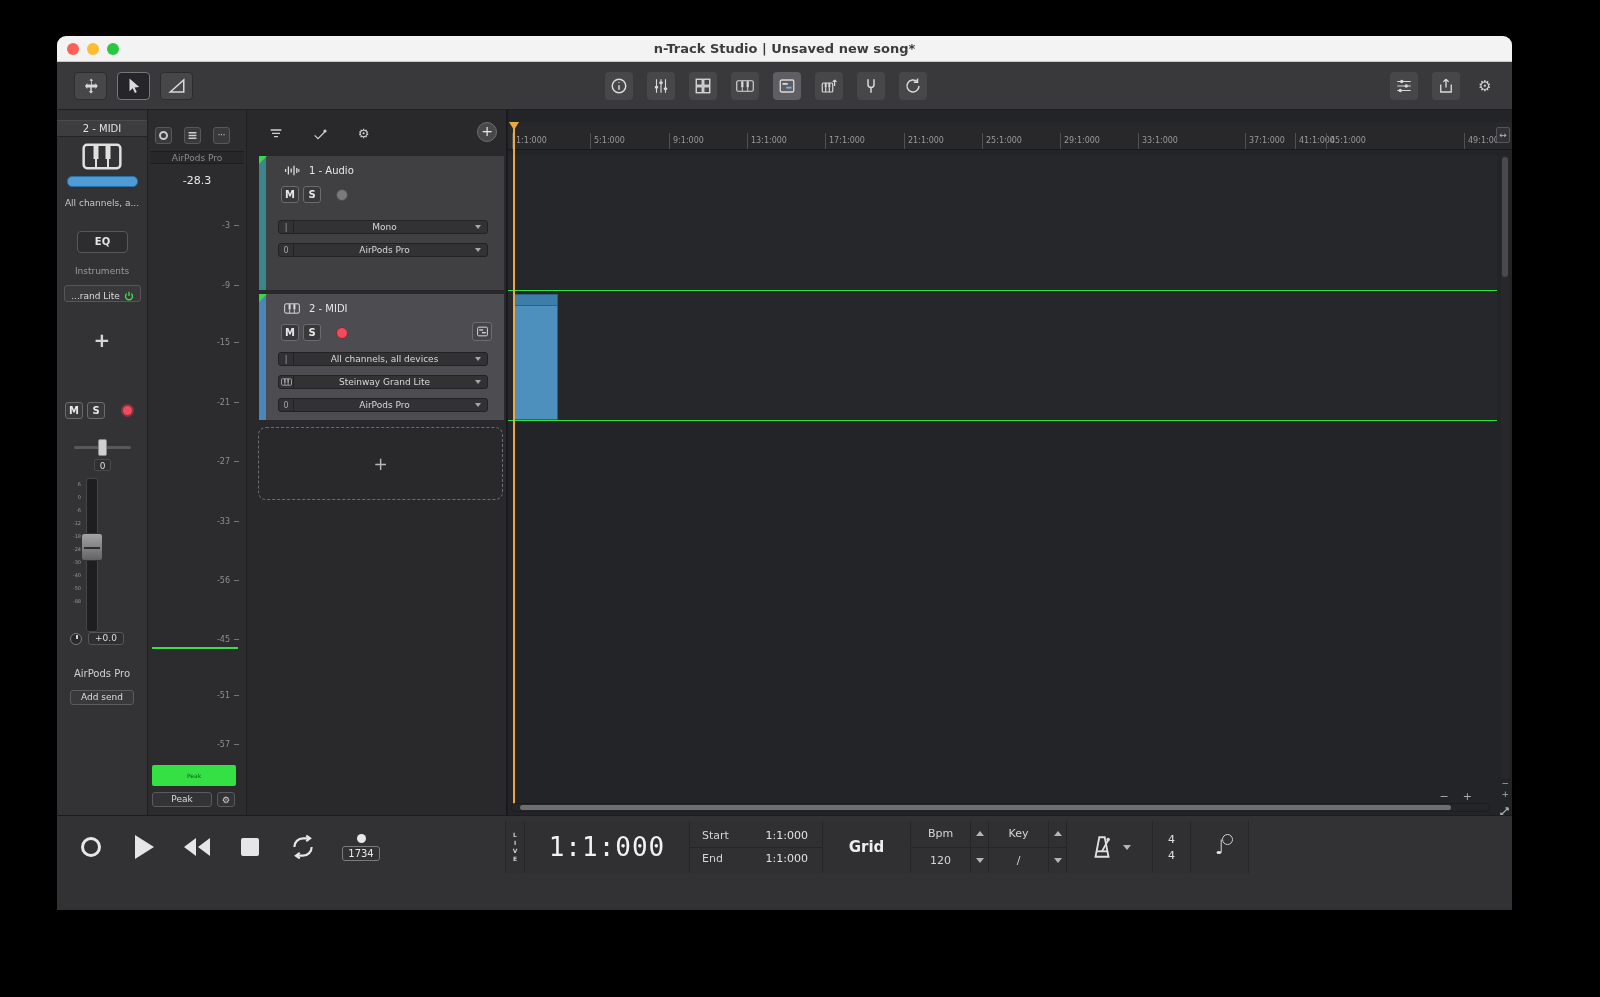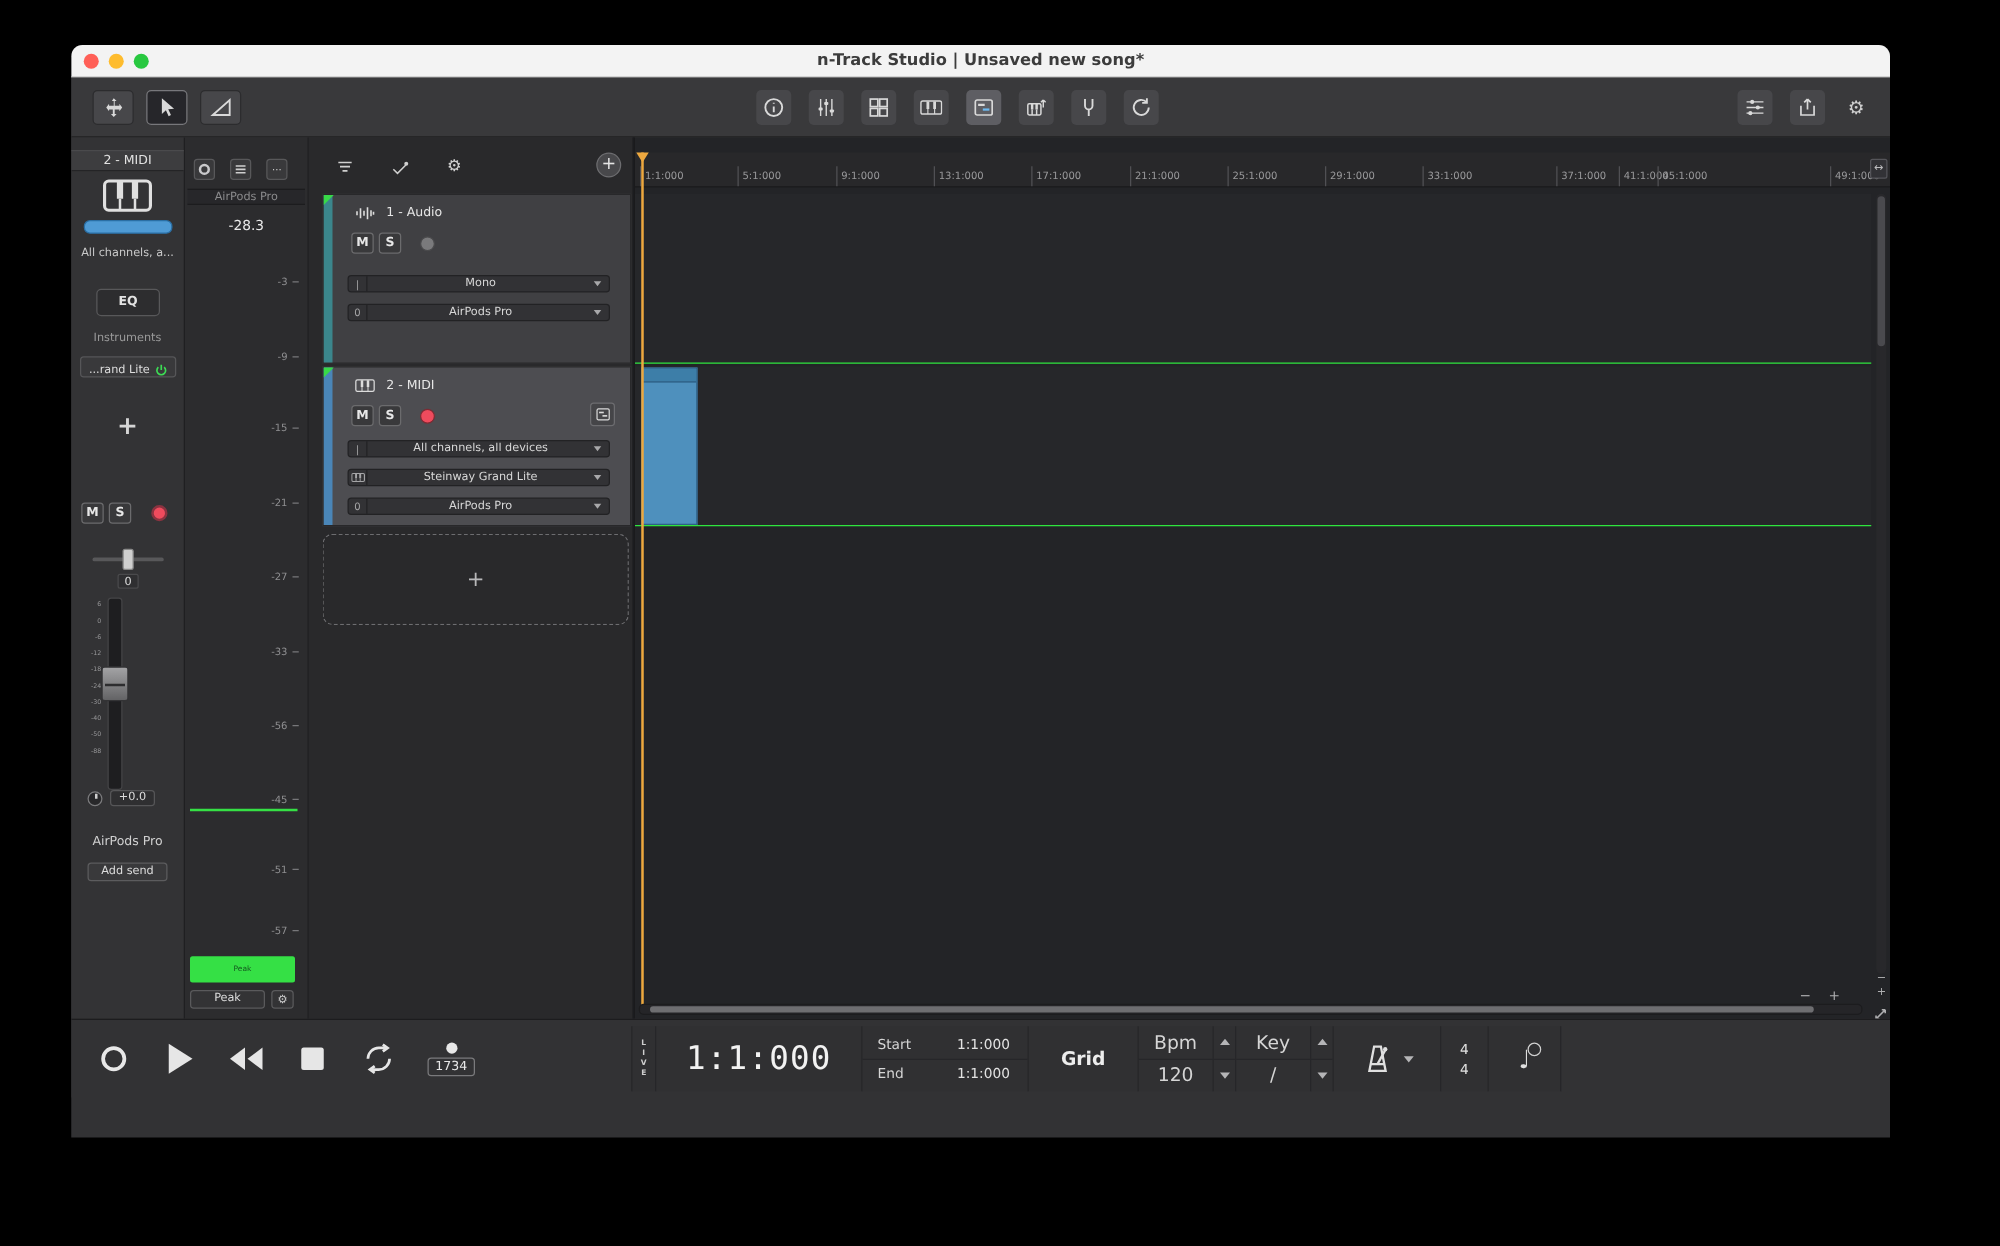--- a/index.html
+++ b/index.html
@@ -167,21 +167,21 @@
 .bigtime{font-family:"DejaVu Sans Mono",monospace;font-size:26px;color:#f2f2f2;letter-spacing:1px;}
 .sec-se{width:133px;flex-direction:column;align-items:stretch;justify-content:center;padding:3px 0;}
 .se-row{flex:1;display:flex;align-items:center;font-size:11px;}
 .se-row:first-child{border-bottom:1px solid #262629;}
 .se-label{width:52px;padding-left:12px;color:#d5d5d5;}
 .se-val{flex:1;text-align:right;padding-right:14px;color:#e2e2e2;}
 .sec-grid{width:88px;font-size:15px;font-weight:bold;color:#ededed;}
 .sec-spin{width:78px;flex-direction:column;align-items:stretch;}
 .spin-row{flex:1;display:flex;align-items:center;}
 .spin-row:first-child{border-bottom:1px solid #262629;}
-.spin-label{flex:1;text-align:center;font-size:15px;color:#d5d5d5;}
+.spin-label{flex:1;text-align:center;font-size:11px;color:#d5d5d5;}
 .spin-arr{width:18px;height:100%;border-left:1px solid #262629;display:flex;align-items:center;justify-content:center;}
 .arr-up{width:0;height:0;border-left:4px solid transparent;border-right:4px solid transparent;border-bottom:5px solid #b5b5b7;}
 .arr-down{width:0;height:0;border-left:4px solid transparent;border-right:4px solid transparent;border-top:5px solid #b5b5b7;}
 .sec-met{width:86px;gap:8px;}
 .sec-met svg{width:26px;height:26px;}
 .met-caret{width:0;height:0;border-left:4px solid transparent;border-right:4px solid transparent;border-top:5px solid #b5b5b7;}
 .sec-sig{width:38px;flex-direction:column;justify-content:center;gap:3px;font-size:11px;color:#e0e0e0;}
 .sec-note{width:58px;border-right:1px solid #262629;}
 .noteclock{position:relative;font-size:20px;color:#e0e0e0;line-height:20px;}
 .noteclock::after{content:"";position:absolute;right:-9px;top:-3px;width:9px;height:9px;border:1.5px solid #d0d0d0;border-radius:50%;}

